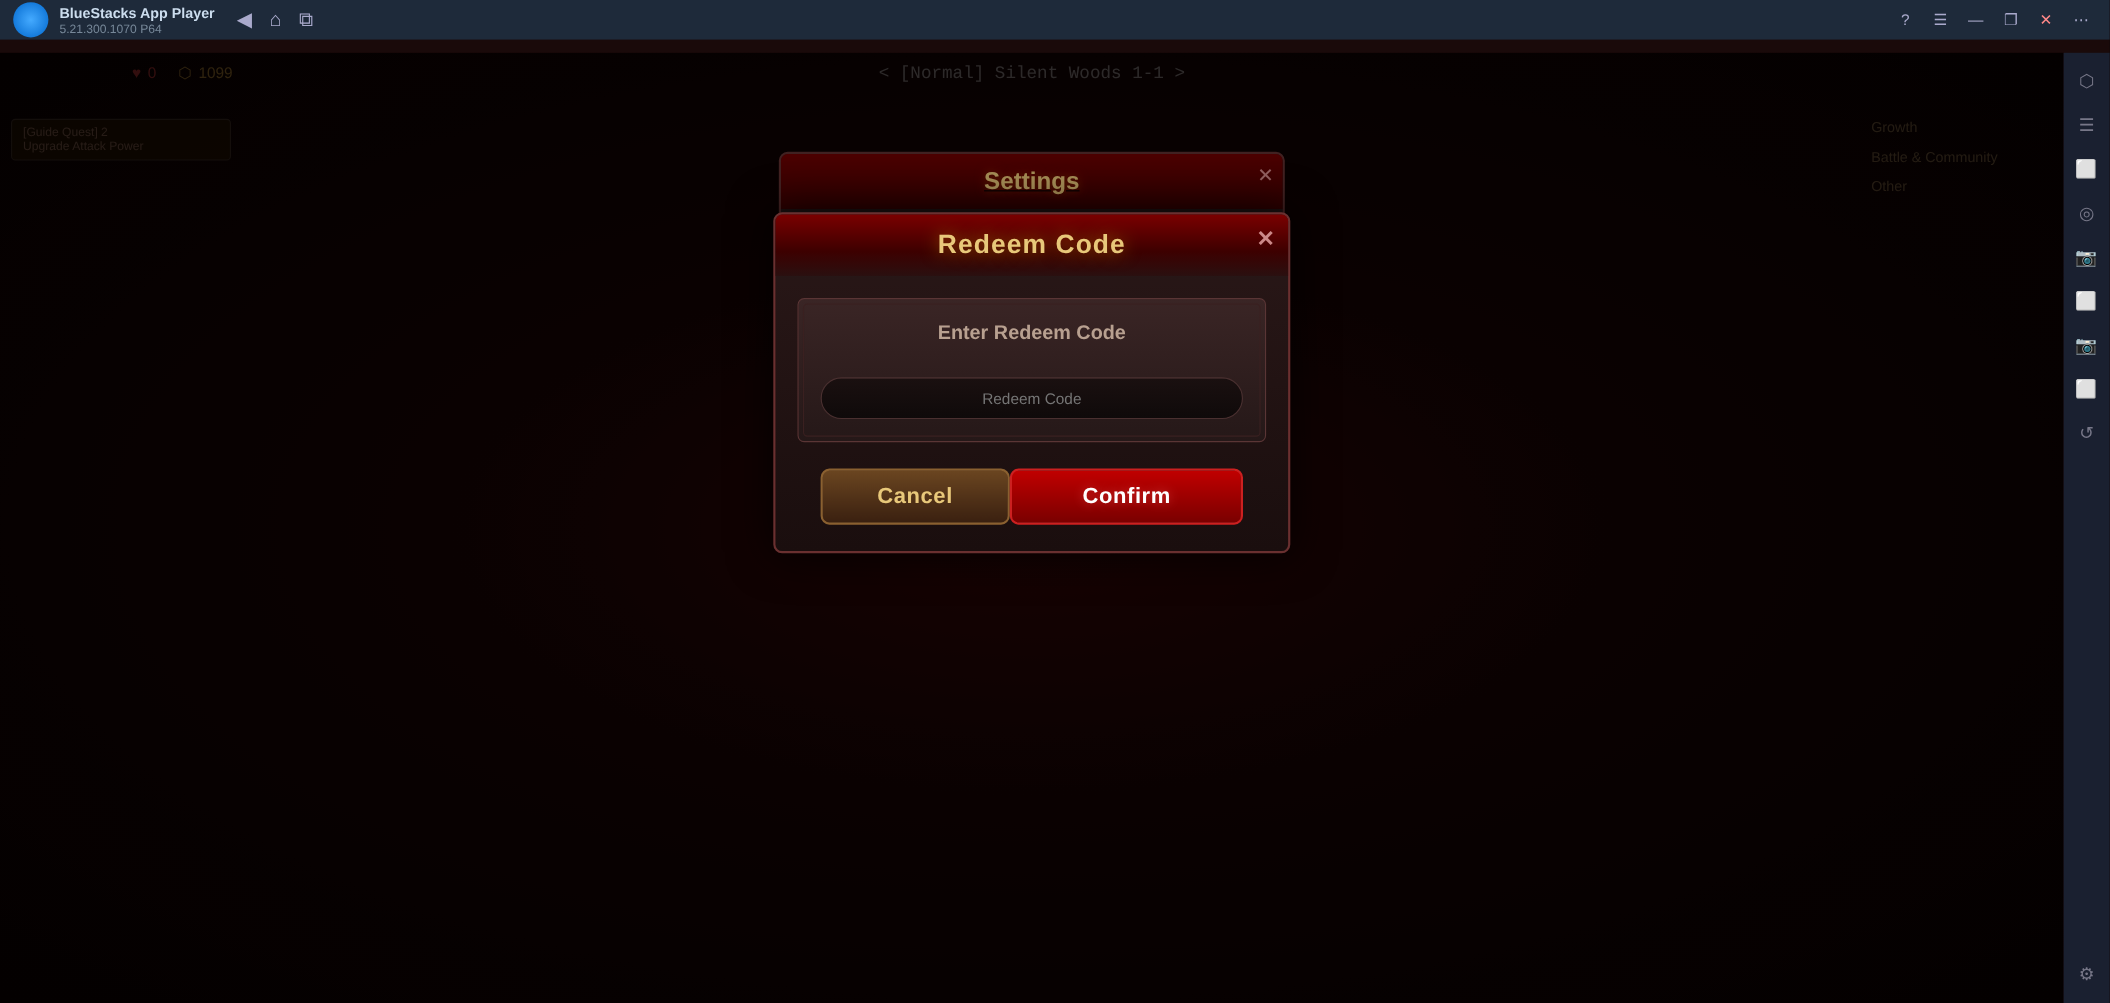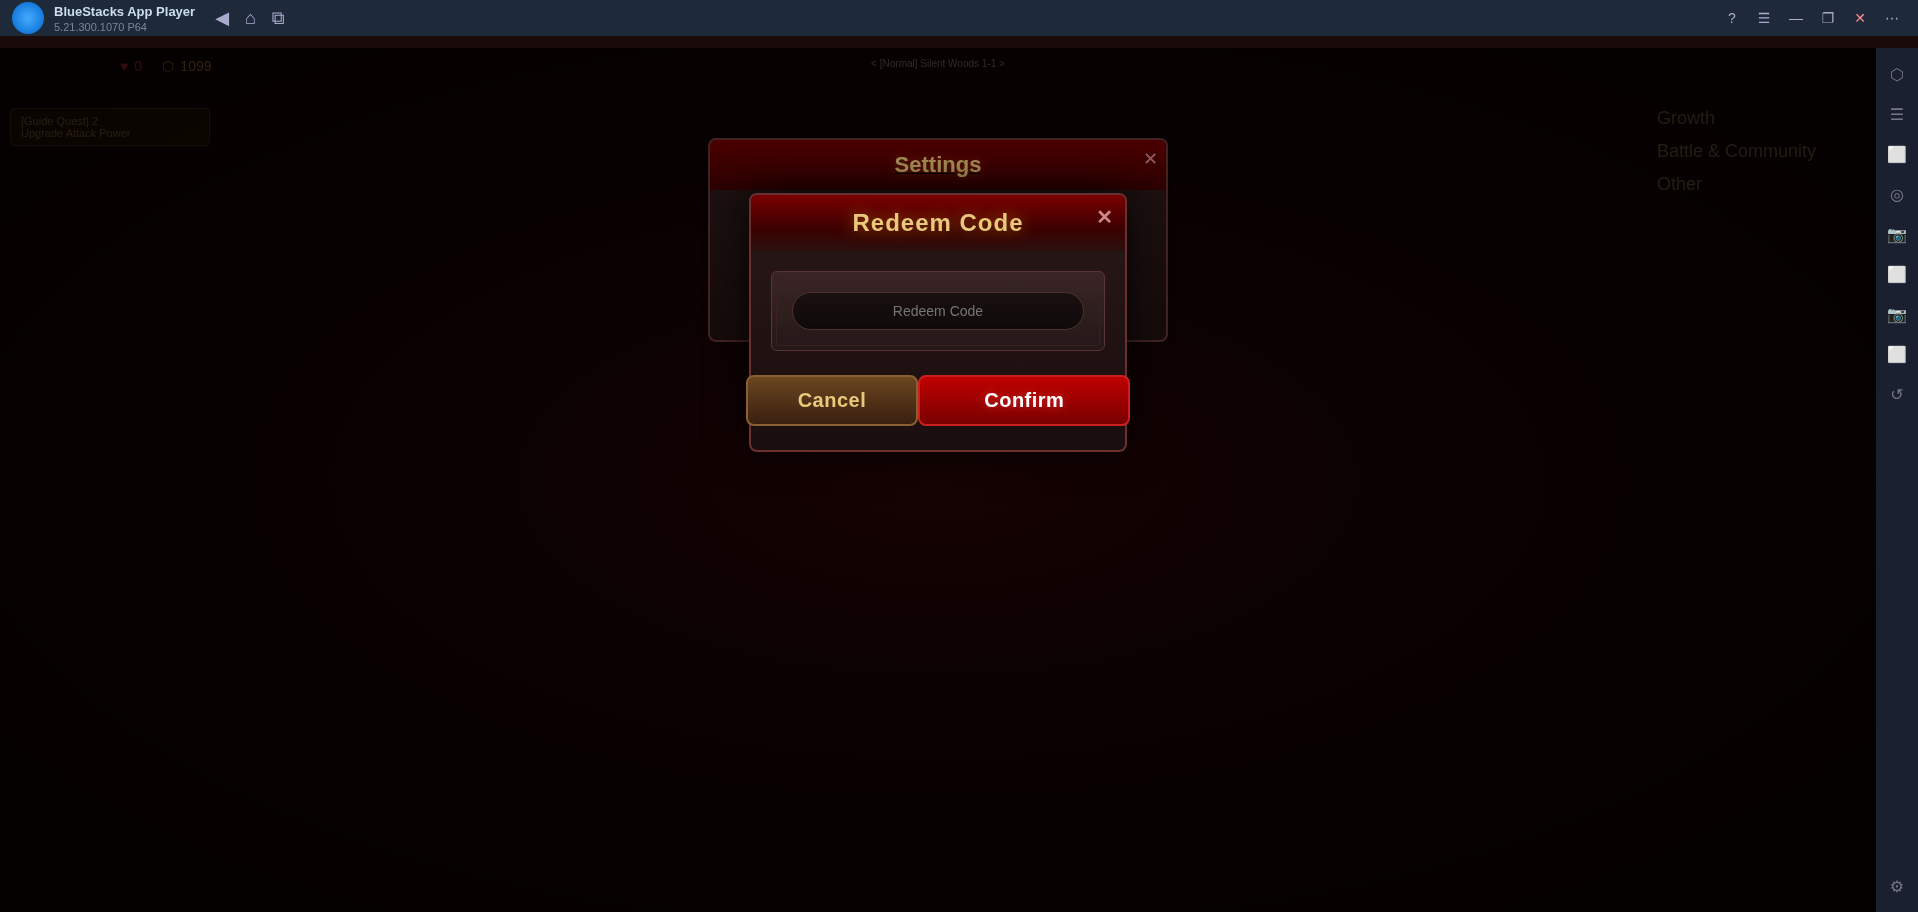--- a/index.html
+++ b/index.html
@@ -126,22 +126,23 @@
     .hud-gold {
       display: flex; align-items: center; gap: 6px;
       color: #da4;
       font-size: 14px;
     }
     .hud-stage {
       position: absolute;
       top: 10px; left: 50%;
       transform: translateX(-50%);
       color: #ccc;
-      font-size: 10px;
+      font-size: 16px;
       opacity: 0.5;
+      font-family: Liberation Mono, monospace;
     }
 
     
     .left-panel {
       position: absolute;
       top: 60px; left: 10px;
       opacity: 0.4;
     }
     .quest-item {
       background: rgba(60,40,0,0.8);
@@ -210,21 +211,21 @@
     }
     .delete-btn {
       background: linear-gradient(180deg, #4a3020 0%, #2a1a10 100%);
     }
 
     
     .redeem-dialog {
       position: absolute;
       top: 145px; left: 50%;
       transform: translateX(-50%);
-      width: 378px;
+      width: 470px;
       background: linear-gradient(180deg, #2a1818 0%, #1a0e0e 100%);
       border: 2px solid #6a3030;
       border-radius: 8px;
       z-index: 20;
       box-shadow: 0 0 40px rgba(0,0,0,0.8);
     }
     .redeem-header {
       background: linear-gradient(180deg, #7a0000 0%, #3d0000 60%, #2a1010 100%);
       padding: 14px 20px;
       border-radius: 6px 6px 0 0;
@@ -313,21 +314,21 @@
     }
 
     
     .right-panel {
       position: absolute;
       top: 60px; right: 60px;
       opacity: 0.4;
     }
     .rpanel-section {
       color: #c8a870;
-      font-size: 18px;
+      font-size: 13px;
       margin-bottom: 12px;
       margin-left: 13px;
     }
   </style>
 </head>
 <body>
 
 <div class="titlebar">
   <div class="titlebar-logo"></div>
   <div style="display:flex;flex-direction:column;">
@@ -409,20 +410,21 @@
     </div>
   </div>
 
   <div class="redeem-dialog">
     <div class="redeem-header">
       <span class="redeem-title">Redeem Code</span>
       <span class="redeem-close">✕</span>
     </div>
     <div class="redeem-body">
       <div class="redeem-input-area">
+        <div class="redeem-placeholder-label">Enter Redeem Code</div>
         <input class="redeem-input" type="text" placeholder="Redeem Code" style="">
       </div>
       <div class="redeem-buttons">
         <button class="cancel-btn">Cancel</button>
         <button class="confirm-btn">Confirm</button>
       </div>
     </div>
   </div>
 
 </div>

